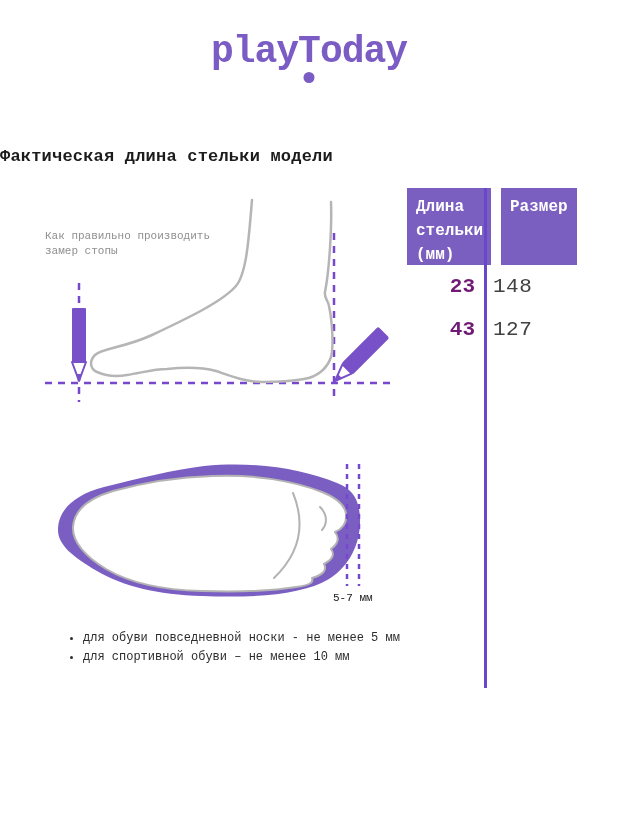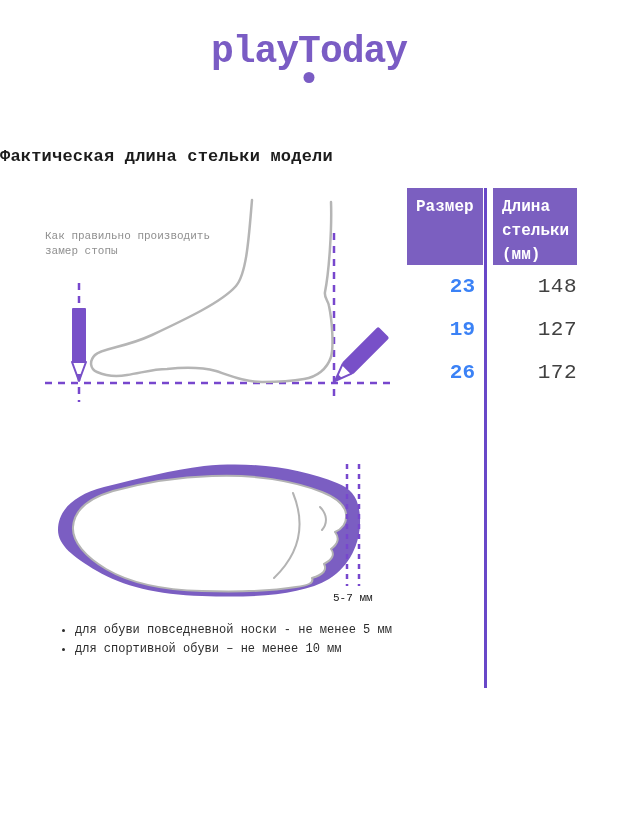--- a/index.html
+++ b/index.html
@@ -38,33 +38,33 @@
   .th{
     background:#7b5fc0;color:#ffffff;font-weight:bold;font-size:16px;
     height:77px;box-sizing:border-box;padding:7px 4px 0 9px;line-height:1.5;
     overflow:hidden;
   }
   .th1{width:76px;}
   .th2{width:84px;}
   .trow{display:flex;gap:10px;height:43px;align-items:center;}
   .td-size{
     width:76px;box-sizing:border-box;text-align:right;padding-right:8px;
-    font-weight:bold;font-size:21px;color:#3b82f6;
+    font-weight:bold;font-size:21px;color:#701a75;
   }
   .td-len{
-    width:84px;text-align:right;font-size:21px;color:#414141;letter-spacing:.5px;
+    width:84px;text-align:left;font-size:21px;color:#414141;letter-spacing:.5px;
   }
   .v-divider{
     position:absolute;left:484px;top:188px;width:3px;height:500px;
     background:#6847c8;
   }
   
   .notes{position:absolute;left:45px;top:621px;width:410px;color:#1d1d1d;}
   .notes-heading{font-size:12px;font-weight:bold;margin:0 0 4px 0;}
-  .notes-list{margin:0;padding:0 0 0 30px;font-size:12px;line-height:1.55;color:#2c2c2c;}
+  .notes-list{margin:8px;padding:0 0 0 30px;font-size:12px;line-height:1.55;color:#2c2c2c;}
   .notes-list li{margin:0;}
 </style>
 </head>
 <body>
 
 <div class="page">
 
   <div class="logo-wrap">
     <span class="logo"><span>play</span><span class="logo-t"><span>T</span><span class="logo-dot"></span></span><span>oday</span></span>
   </div>
@@ -102,35 +102,31 @@
 
     <g transform="translate(295,201) rotate(-45)">
       <rect x="17" y="-8" width="52" height="16" rx="2" fill="#7850c8"></rect>
       <polygon points="0,0 17,-6.5 17,6.5" fill="#ffffff" stroke="#7850c8" stroke-width="2" stroke-linejoin="round"></polygon>
       <polygon points="0,0 7,-2.7 7,2.7" fill="#7850c8"></polygon>
     </g>
   </svg>
 
   <div class="size-table">
     <div class="thead">
+      <div class="th th2">Длина стельки (мм)</div>
       <div class="th th1">Размер</div>
-      <div class="th th2">Длина стельки (мм)</div>
     </div>
     <div>
       <div class="trow">
         <div class="td-size">23</div>
         <div class="td-len">148</div>
       </div>
       <div class="trow">
-        <div class="td-size">19</div>
+        <div class="td-size">43</div>
         <div class="td-len">127</div>
-      </div>
-      <div class="trow">
-        <div class="td-size">26</div>
-        <div class="td-len">172</div>
       </div>
     </div>
   </div>
   <div class="v-divider"></div>
 
   <svg class="foot-svg" width="340" height="170" viewBox="0 0 340 170">
 
     <path d="M 18,85
              C 18,66 33,50 64,42
              C 100,33 132,25 164,21

